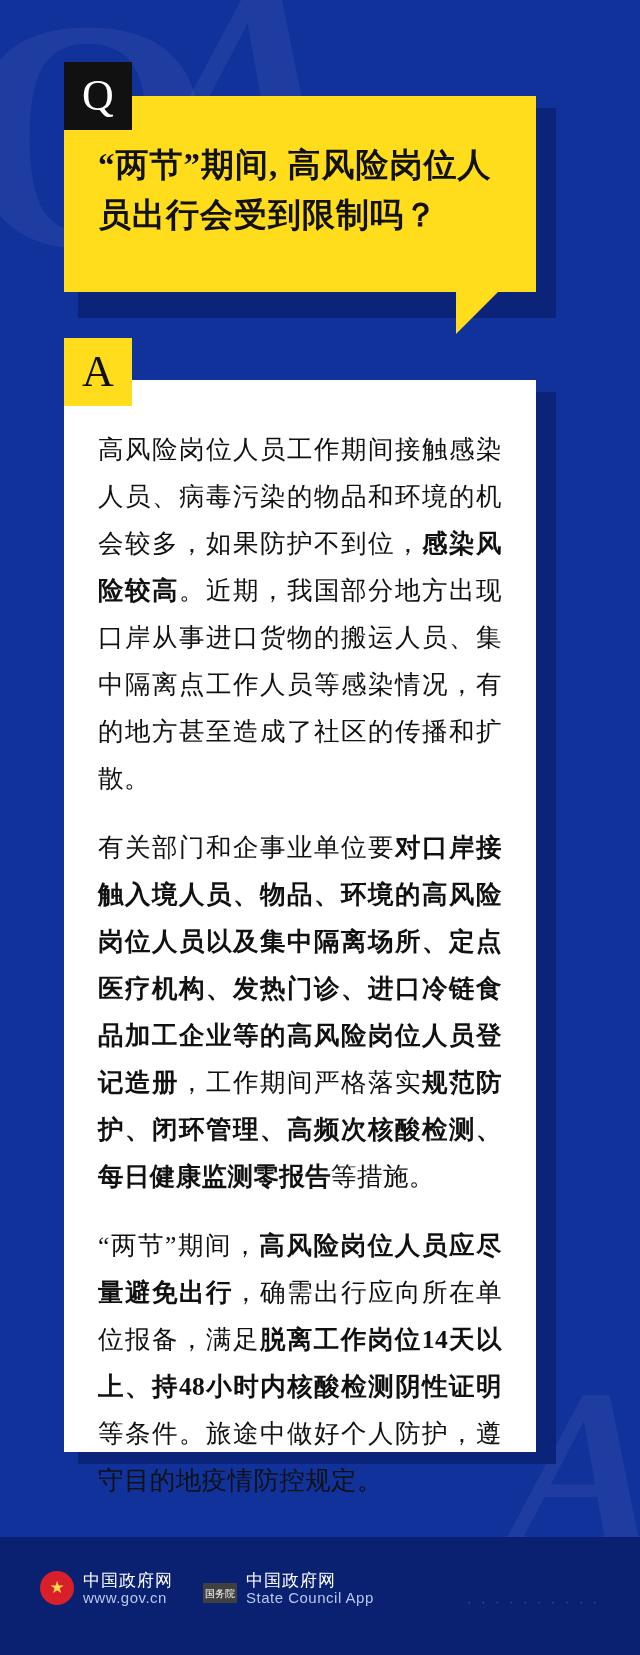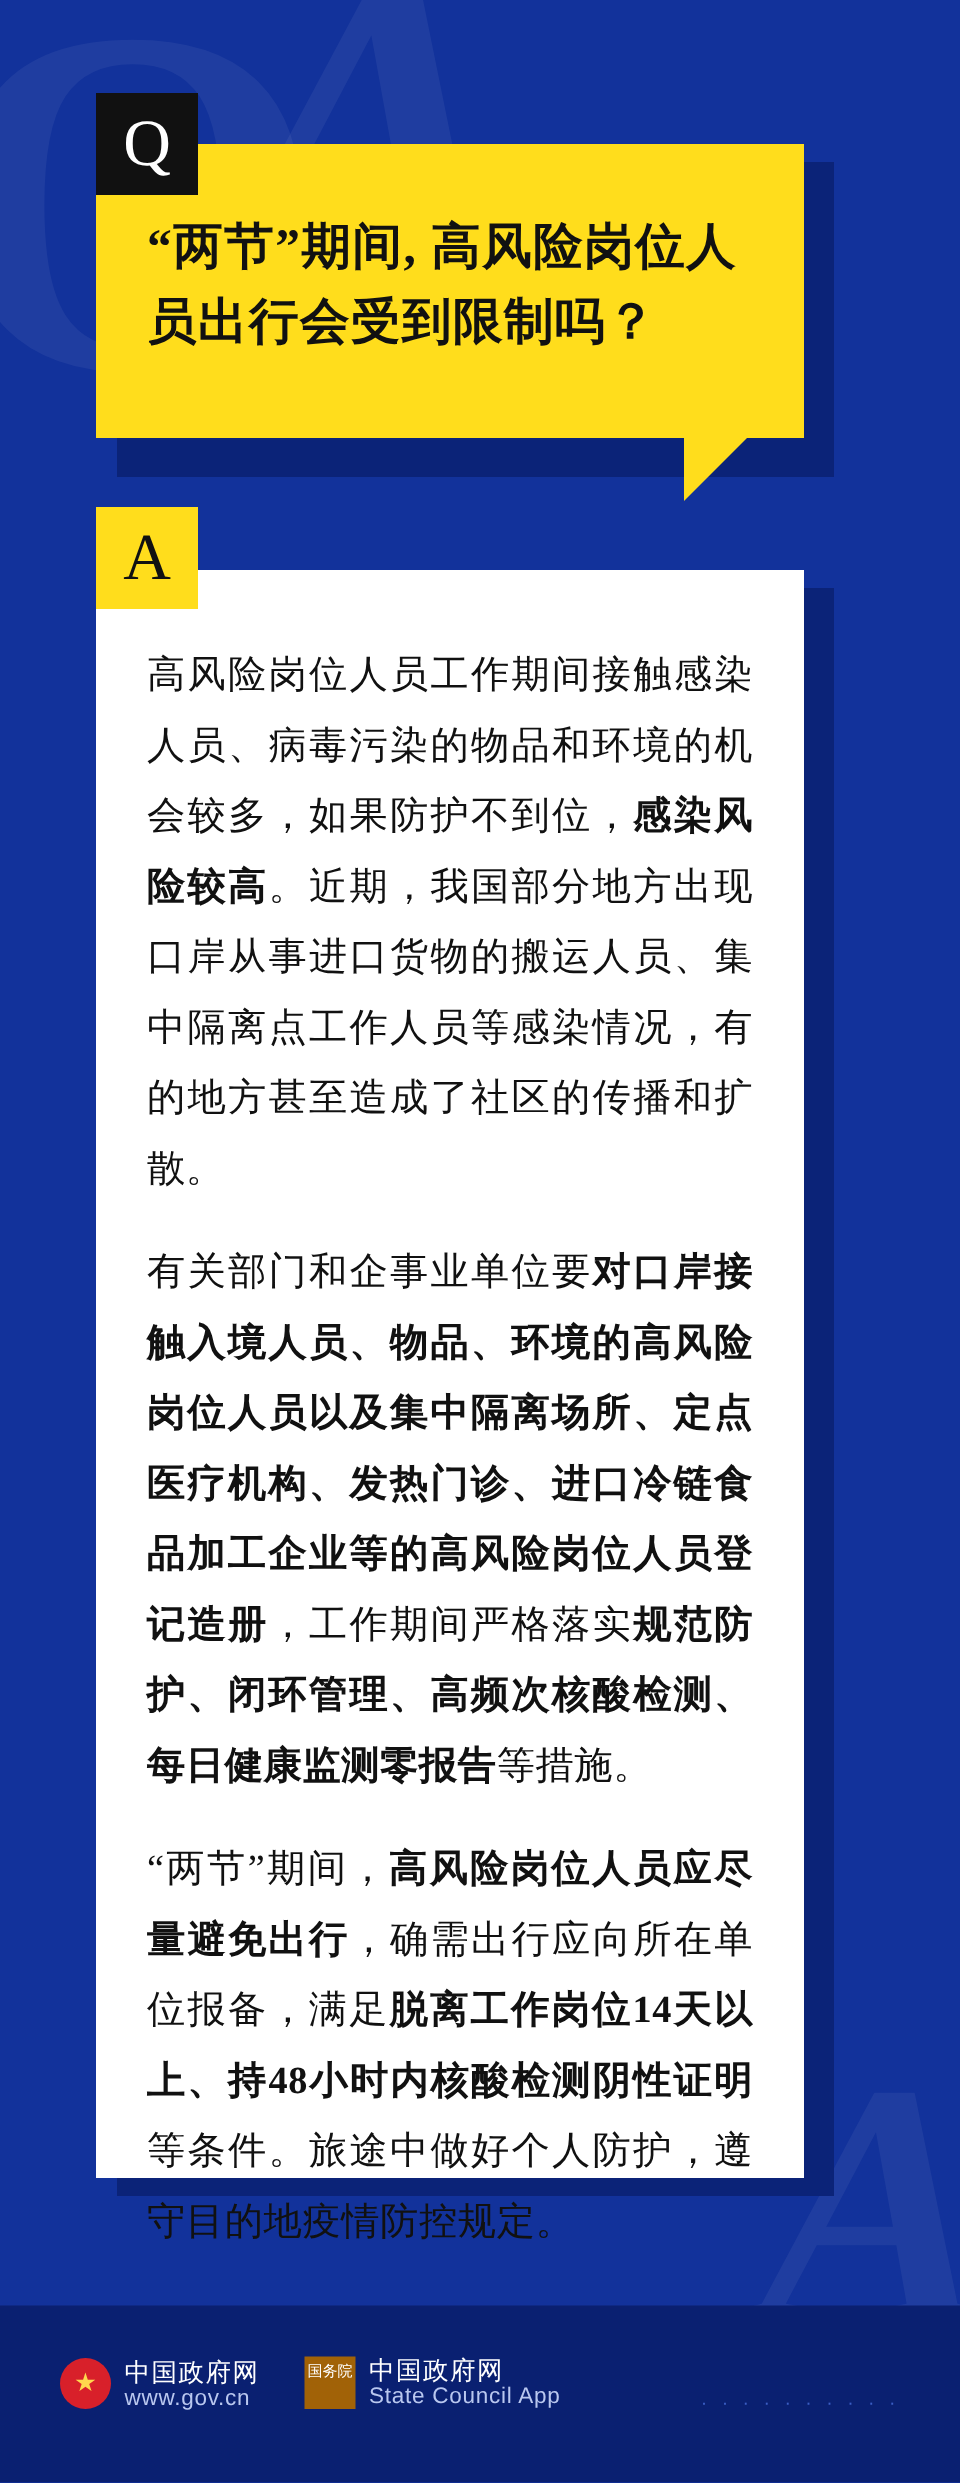--- a/index.html
+++ b/index.html
@@ -191,30 +191,31 @@
     letter-spacing: 1px;
   }
   .brand-text .line2 {
     color: #b9c7ef;
     font-size: 15px;
     line-height: 14px;
     letter-spacing: 0.5px;
   }
   .appbox {
     width: 34px;
-    height: 35px;
-    background: #a16207;
+    height: 20px;
+    background: #404040;
     color: #ffffff;
     font-size: 10px;
     line-height: 11px;
     text-align: center;
     padding-top: 5px;
     box-sizing: border-box;
     margin-right: 9px;
     flex: none;
+    margin-top: 12px;
   }
   .dots {
     position: absolute;
     right: 40px;
     bottom: 46px;
     color: #3b5ec4;
     font-size: 13px;
     letter-spacing: 3px;
   }
 </style>

